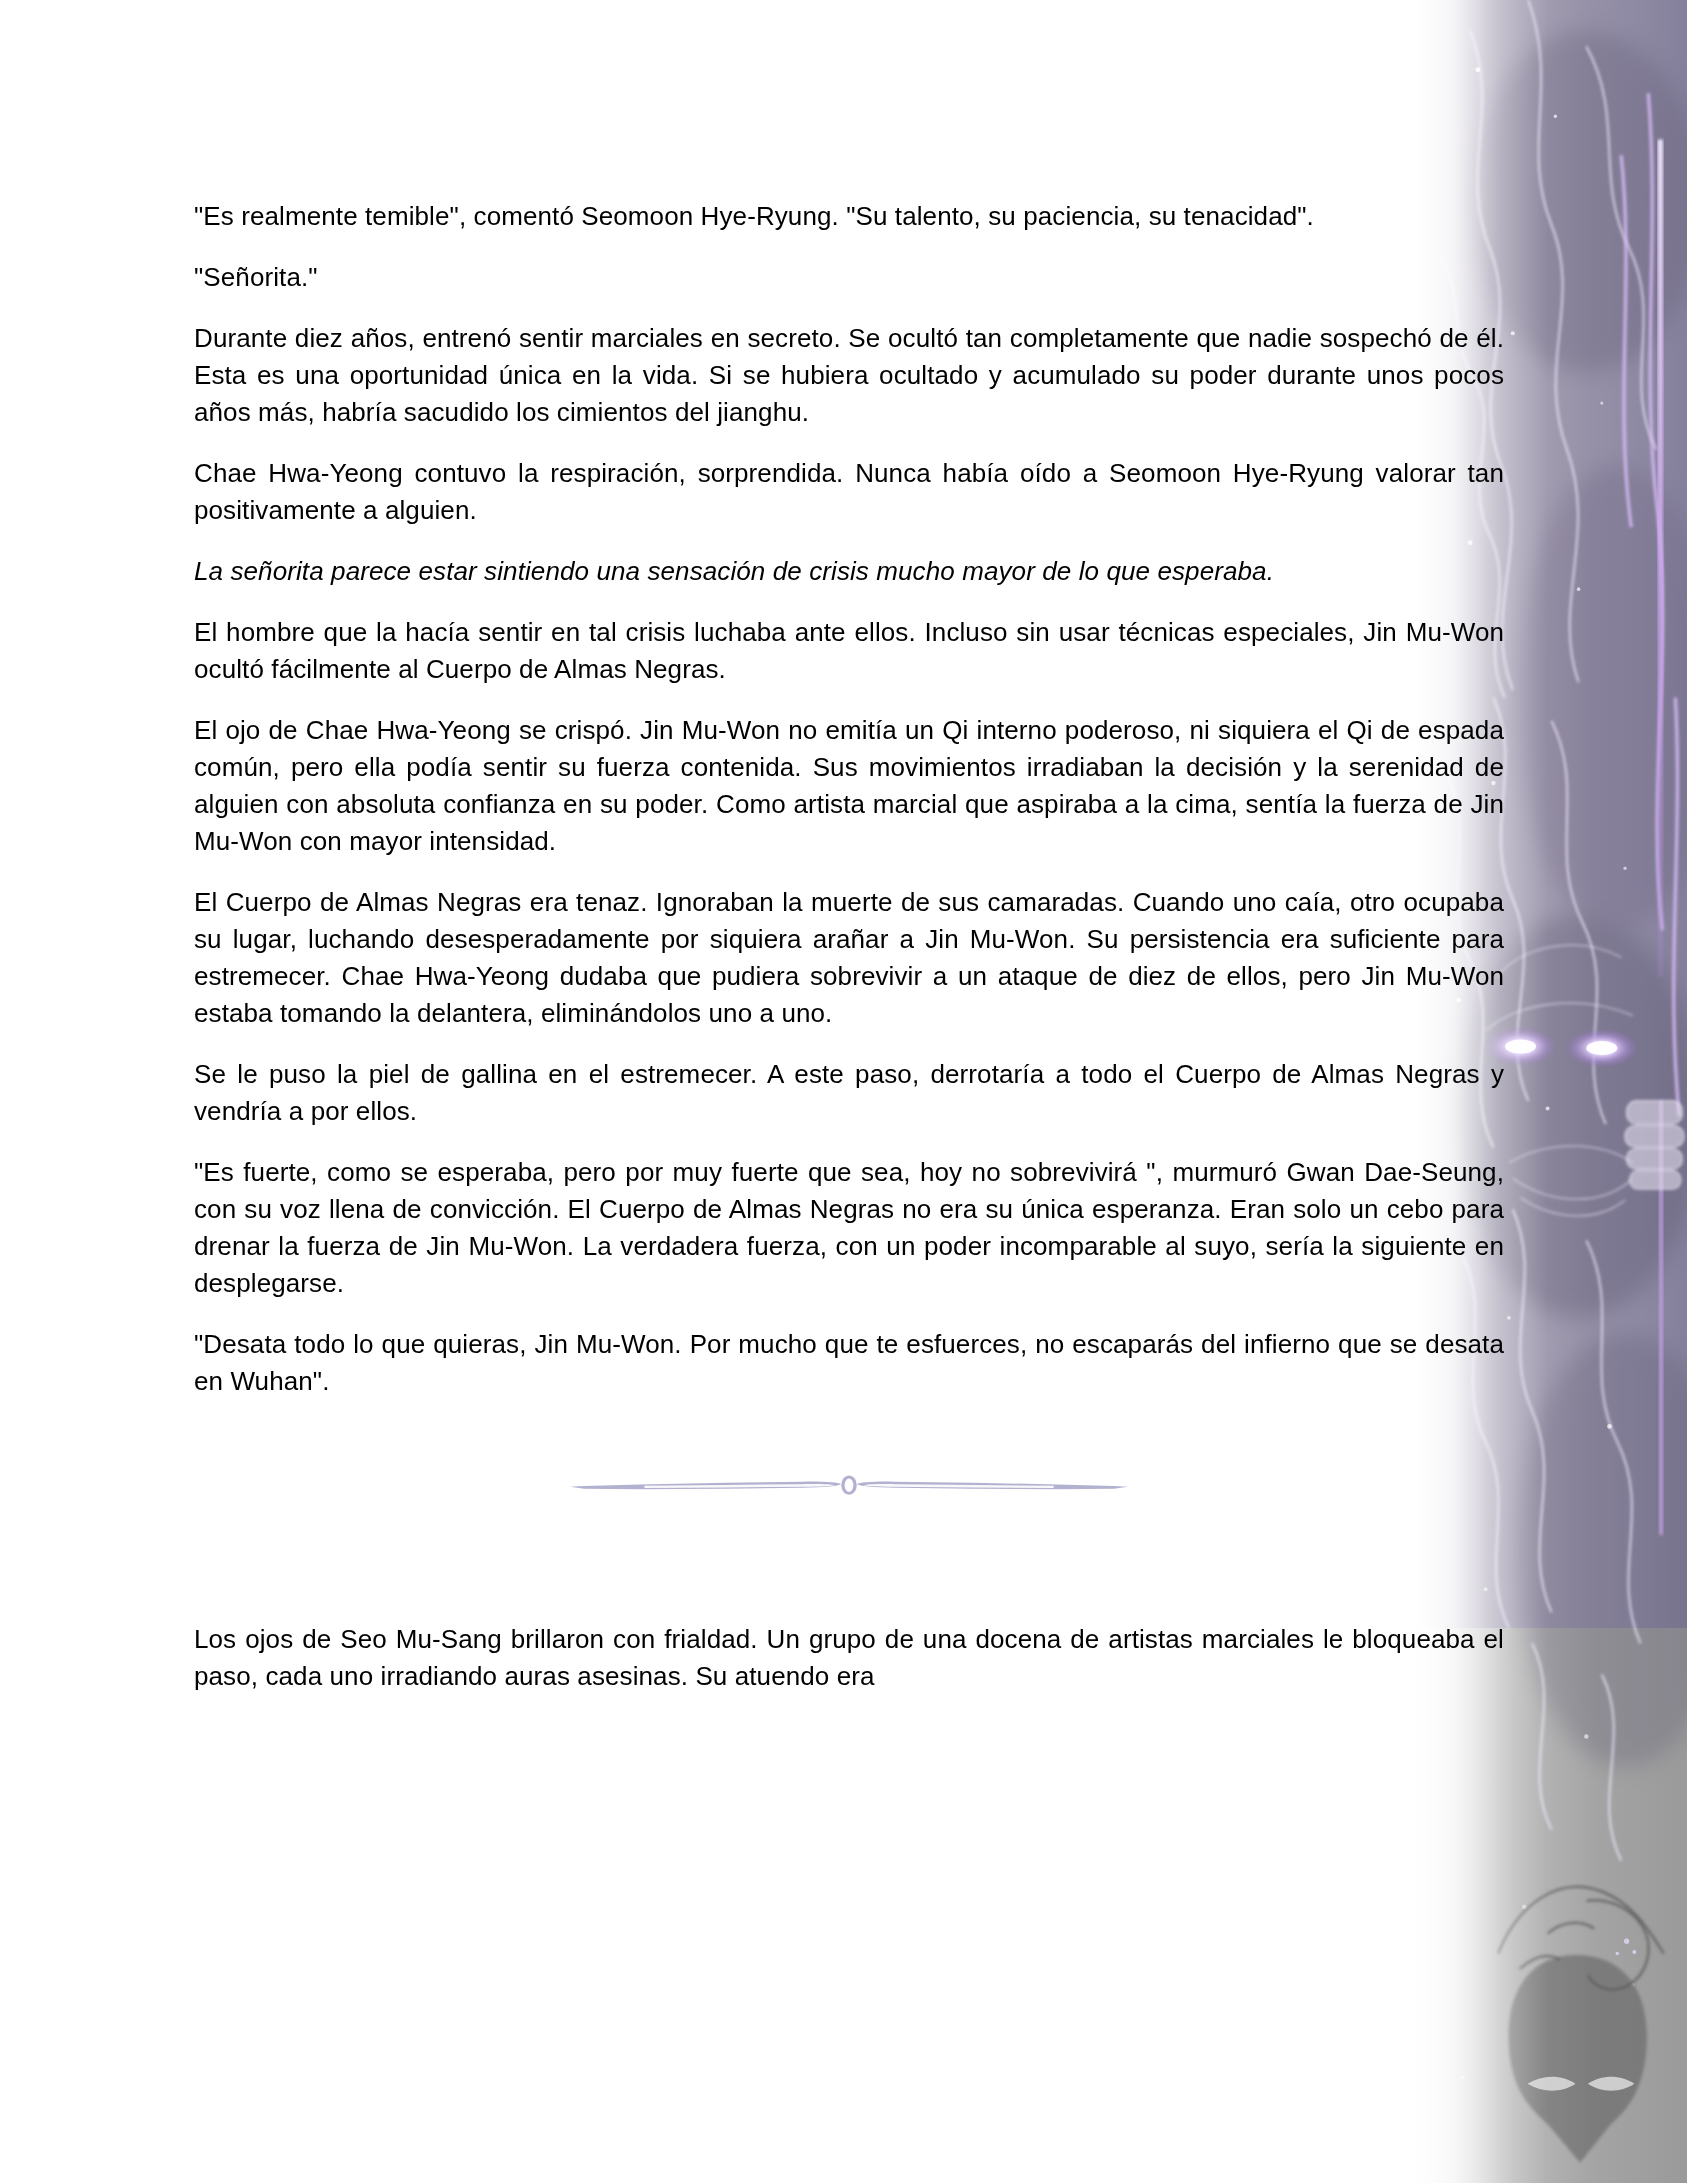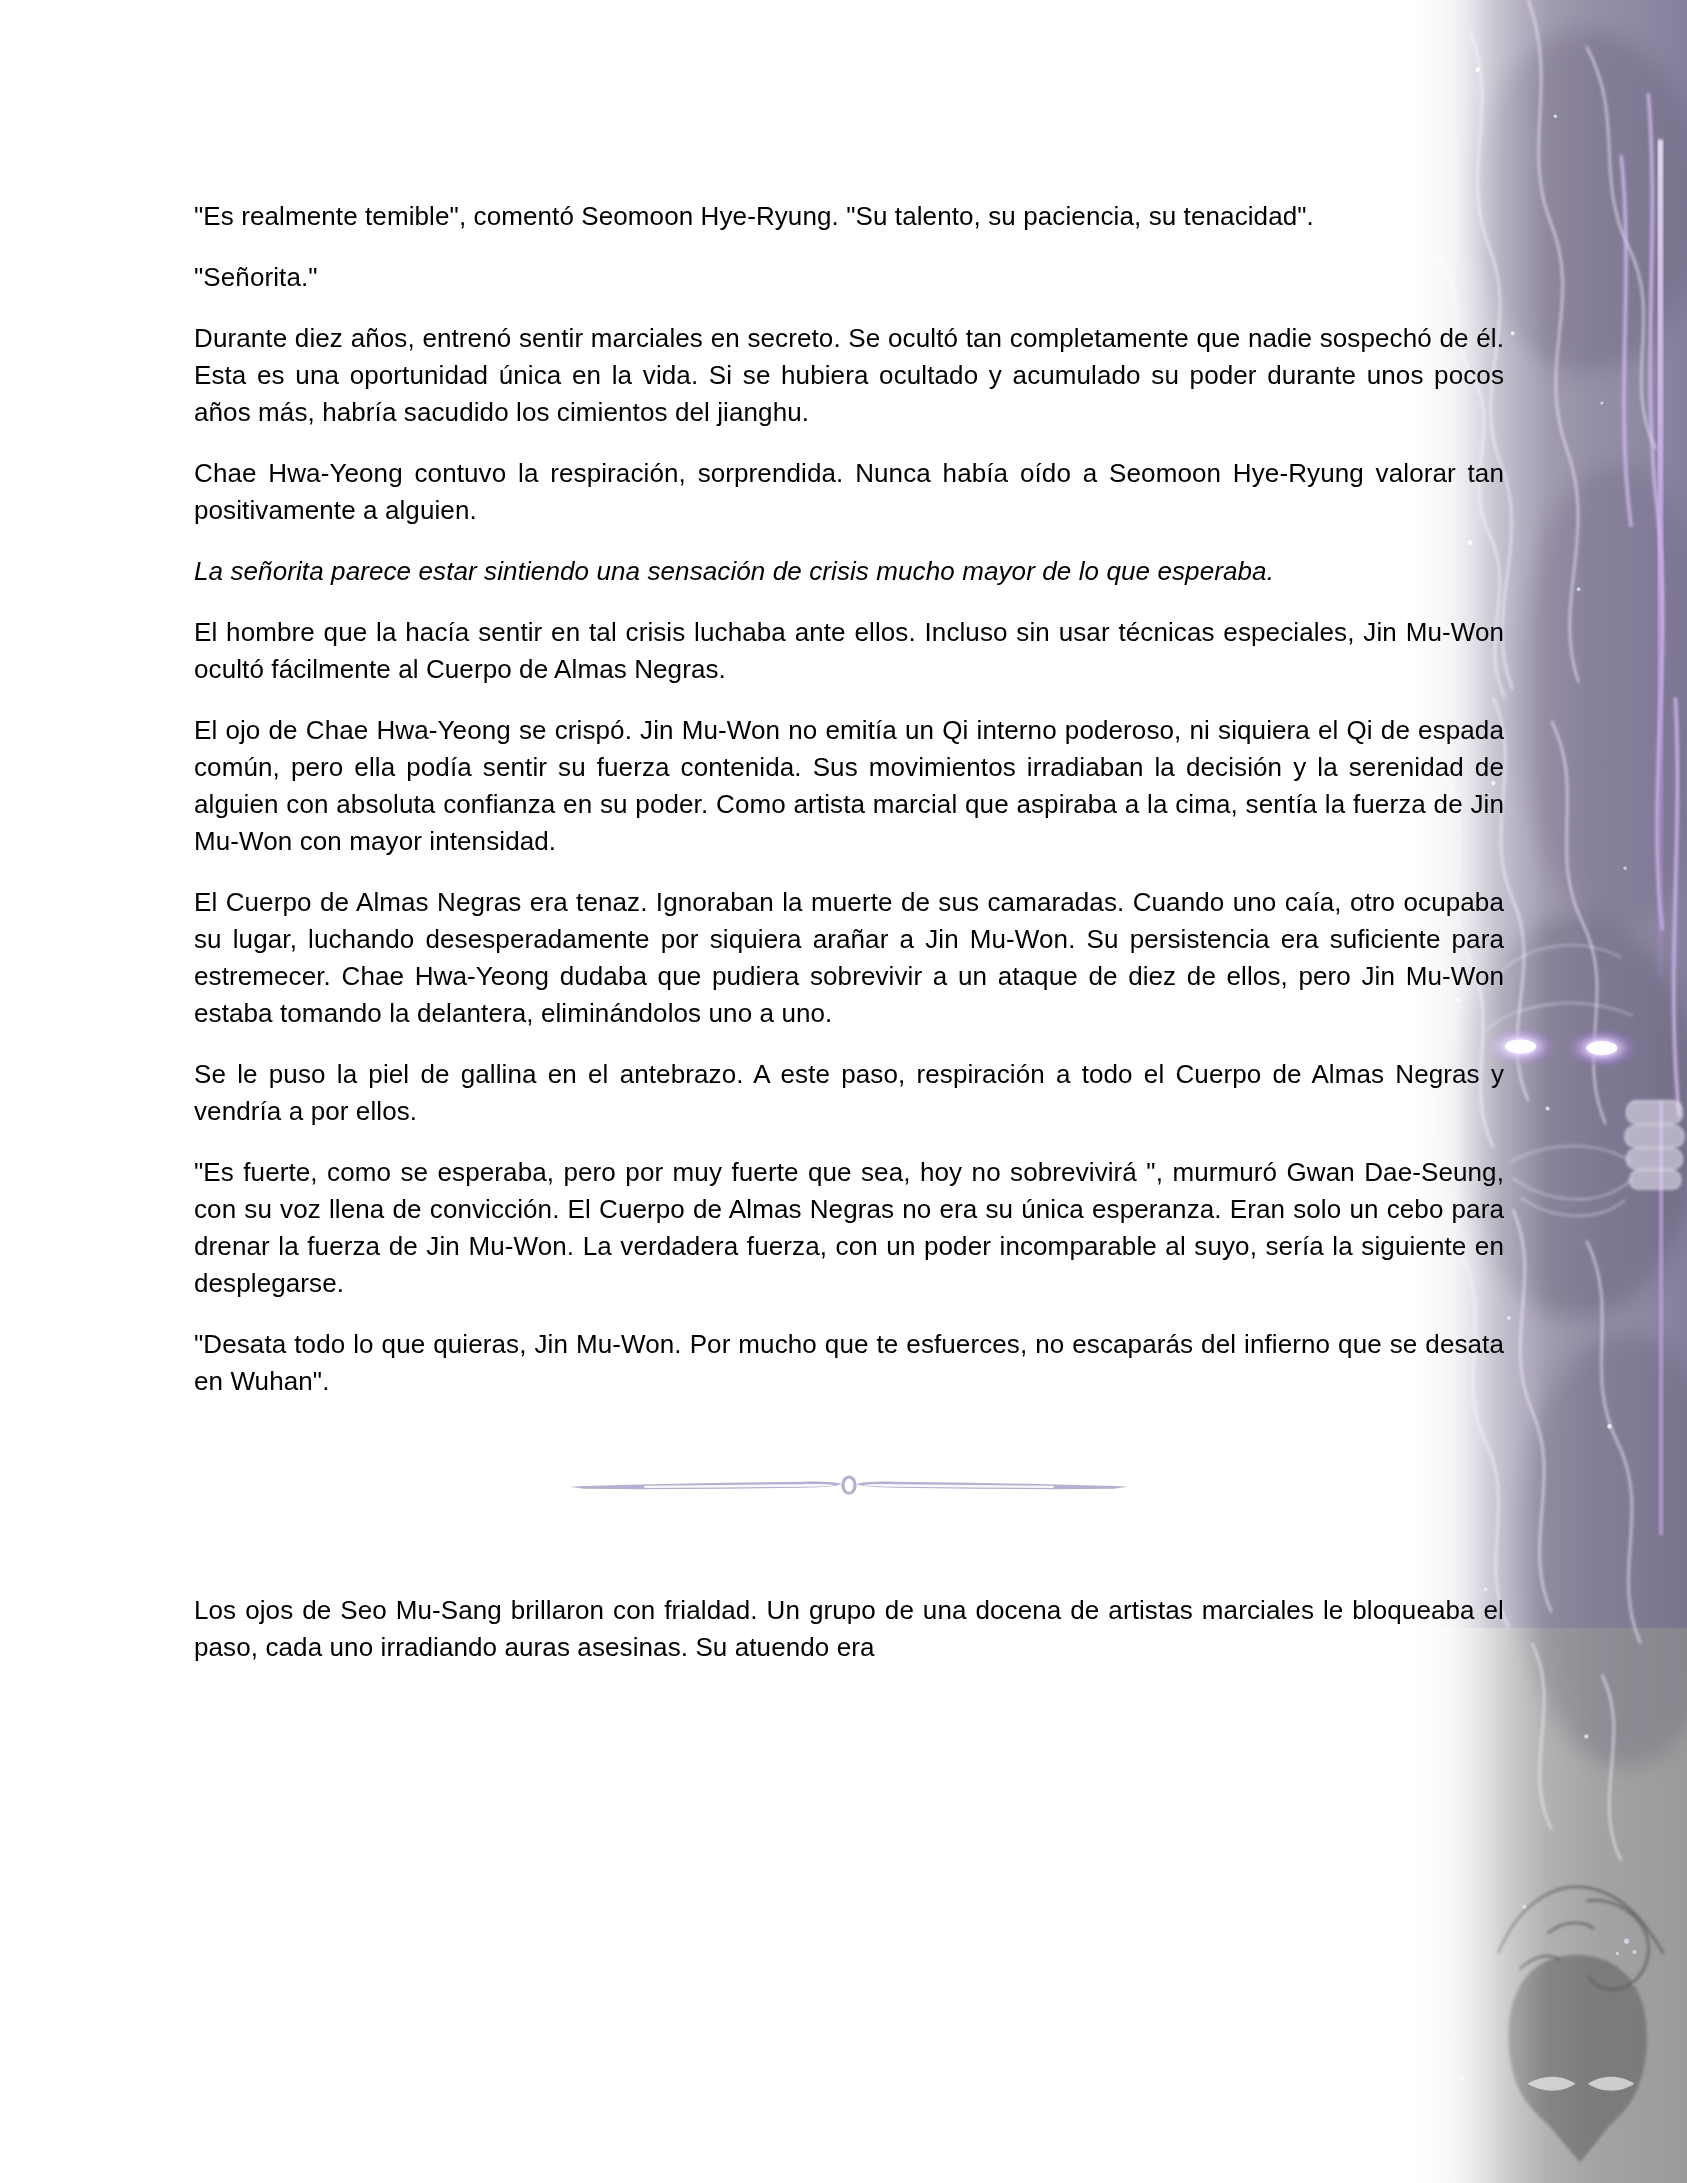--- a/index.html
+++ b/index.html
@@ -70,21 +70,21 @@
   }
   #divider {
     position: absolute;
     left: 50%;
     top: 26px;
     transform: translateX(-50%);
     width: 558px;
     height: 36px;
   }
 
-  #after-divider { margin-top: 36px; }
+  #after-divider { margin-top: 65px; }
 </style>
 </head>
 <body>
 
 <div id="artwork">
   <svg class="art-svg" viewBox="0 0 430 2816" preserveAspectRatio="none">
     <defs>
       <linearGradient id="bgGrad" x1="0" y1="0" x2="1" y2="0">
         <stop offset="0%" stop-color="#ffffff"></stop>
         <stop offset="22%" stop-color="#d9d6de"></stop>
@@ -234,21 +234,21 @@
   <p class="para">Chae Hwa-Yeong contuvo la respiración, sorprendida. Nunca había oído a Seomoon Hye-Ryung valorar tan positivamente a alguien.</p>
 
   <p class="para italic">La señorita parece estar sintiendo una sensación de crisis mucho mayor de lo que esperaba.</p>
 
   <p class="para">El hombre que la hacía sentir en tal crisis luchaba ante ellos. Incluso sin usar técnicas especiales, Jin Mu-Won ocultó fácilmente al Cuerpo de Almas Negras.</p>
 
   <p class="para">El ojo de Chae Hwa-Yeong se crispó. Jin Mu-Won no emitía un Qi interno poderoso, ni siquiera el Qi de espada común, pero ella podía sentir su fuerza contenida. Sus movimientos irradiaban la decisión y la serenidad de alguien con absoluta confianza en su poder. Como artista marcial que aspiraba a la cima, sentía la fuerza de Jin Mu-Won con mayor intensidad.</p>
 
   <p class="para">El Cuerpo de Almas Negras era tenaz. Ignoraban la muerte de sus camaradas. Cuando uno caía, otro ocupaba su lugar, luchando desesperadamente por siquiera arañar a Jin Mu-Won. Su persistencia era suficiente para estremecer. Chae Hwa-Yeong dudaba que pudiera sobrevivir a un ataque de diez de ellos, pero Jin Mu-Won estaba tomando la delantera, eliminándolos uno a uno.</p>
 
-  <p class="para">Se le puso la piel de gallina en el antebrazo. A este paso, respiración a todo el Cuerpo de Almas Negras y vendría a por ellos.</p>
+  <p class="para">Se le puso la piel de gallina en el estremecer. A este paso, derrotaría a todo el Cuerpo de Almas Negras y vendría a por ellos.</p>
 
   <p class="para">"Es fuerte, como se esperaba, pero por muy fuerte que sea, hoy no sobrevivirá ", murmuró Gwan Dae-Seung, con su voz llena de convicción. El Cuerpo de Almas Negras no era su única esperanza. Eran solo un cebo para drenar la fuerza de Jin Mu-Won. La verdadera fuerza, con un poder incomparable al suyo, sería la siguiente en desplegarse.</p>
 
   <p class="para last">"Desata todo lo que quieras, Jin Mu-Won. Por mucho que te esfuerces, no escaparás del infierno que se desata en Wuhan".</p>
 
   <div id="divider-wrap">
     <svg id="divider" viewBox="0 0 720 46">
       <g fill="#b2b2d0">
 
         <path d="M0,26.5 L18,25.5 L90,23.5 L200,21.5 L300,20.0

